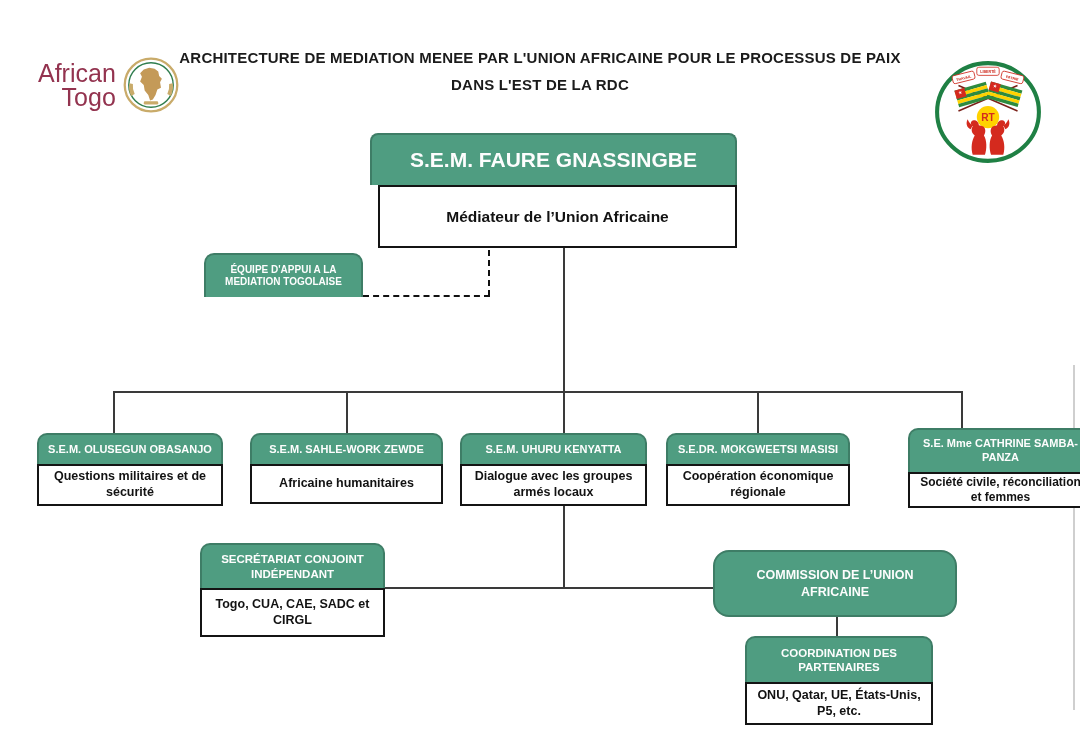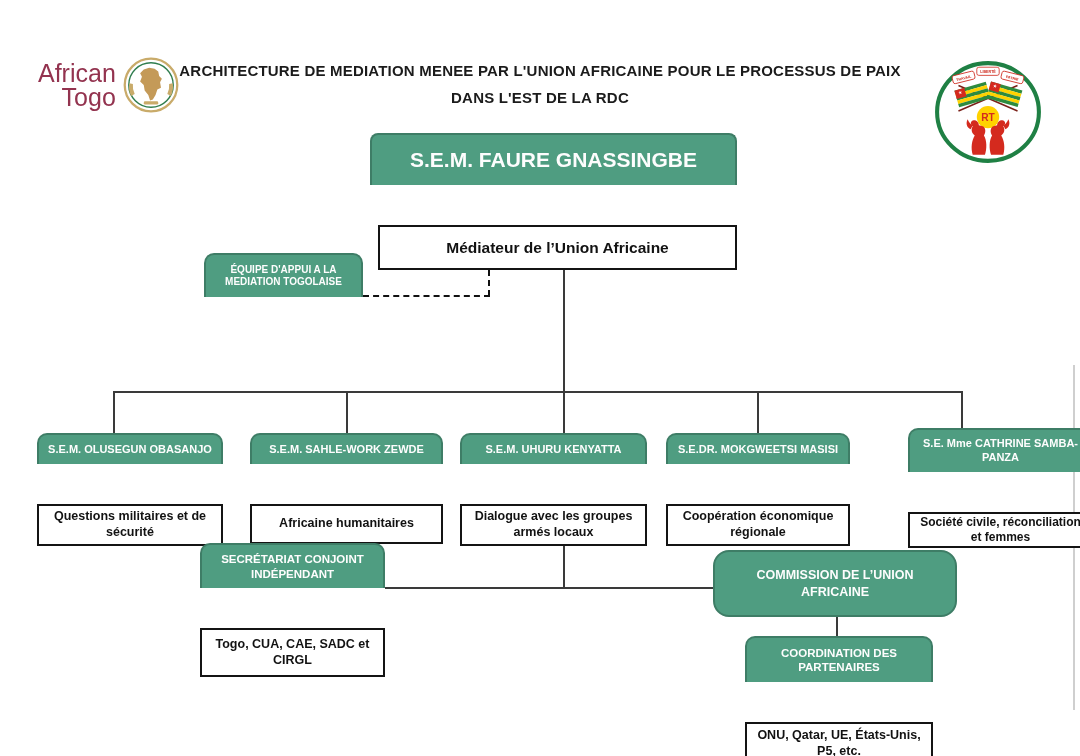--- a/index.html
+++ b/index.html
@@ -1,51 +1,51 @@
 <!DOCTYPE html>
 <html><head>
 <meta charset="utf-8">
 <style>
   html,body{margin:0;padding:0;background:#ffffff;}
   .canvas{
     position:relative;width:1080px;height:756px;background:#fff;overflow:hidden;
     font-family:"Liberation Sans","DejaVu Sans",sans-serif;
   }
   
-  .title{position:absolute;left:0;top:57px;width:1080px;text-align:center;
+  .title{position:absolute;left:0;top:44px;width:1080px;text-align:center;
     font-weight:700;font-size:15px;line-height:27px;color:#1b1b1b;letter-spacing:.2px;}
   
   .au-logo{position:absolute;left:38px;top:56px;display:flex;align-items:center;gap:6px;}
   .au-words{font-weight:400;color:#93334f;font-size:25px;line-height:24px;text-align:right;
     font-family:"Liberation Sans",sans-serif;}
   
   .togo{position:absolute;left:932px;top:58px;}
   
   .vline,.hline{position:absolute;background:#3a3a3a;}
   .vline{width:2px;}
   .hline{height:2px;}
   .dline-v{position:absolute;width:0;border-left:2px dashed #111;}
   .dline-h{position:absolute;height:0;border-top:2px dashed #111;}
   .edge{position:absolute;background:#cfcfcf;}
   
-  .node{position:absolute;display:flex;flex-direction:column;gap:40px;}
+  .node{position:absolute;display:flex;flex-direction:column;}
   .nhead{background:#4f9d81;border:2px solid #3e7d66;border-bottom:none;
     border-radius:10px 10px 0 0;color:#fdfdfd;font-weight:700;
     display:flex;align-items:center;justify-content:center;text-align:center;
     padding:1px 4px;box-sizing:border-box;line-height:1.25;}
   .nbody{background:#fff;border:2px solid #141414;color:#121212;font-weight:700;
     display:flex;align-items:center;justify-content:center;text-align:center;
     padding:1px 5px;box-sizing:border-box;line-height:1.25;}
   .allgreen{position:absolute;background:#4f9d81;border:2px solid #3e7d66;border-radius:16px;
     color:#fdfdfd;font-weight:700;display:flex;align-items:center;justify-content:center;
     text-align:center;box-sizing:border-box;line-height:1.3;}
   
   #n-main{left:370px;top:133px;width:367px;}
   #n-main .nhead{height:52px;font-size:21px;border-radius:8px 8px 0 0;}
-  #n-main .nbody{height:45px;font-size:15.5px;margin-left:8px;}
+  #n-main .nbody{height:63px;font-size:15.5px;margin-left:8px;}
   #n-equipe{left:204px;top:253px;width:159px;}
   #n-equipe .nhead{height:44px;font-size:10px;}
   #n-equipe .nbody{height:37px;font-size:12px;}
   .envoy .nhead{height:31px;font-size:11px;}
   .envoy .nbody{height:42px;font-size:12.5px;}
   #n-e1{left:37px;top:433px;width:186px;}
   #n-e2{left:250px;top:433px;width:193px;}
   #n-e2 .nbody{height:40px;}
   #n-e3{left:460px;top:433px;width:187px;}
   #n-e4{left:666px;top:433px;width:184px;}

